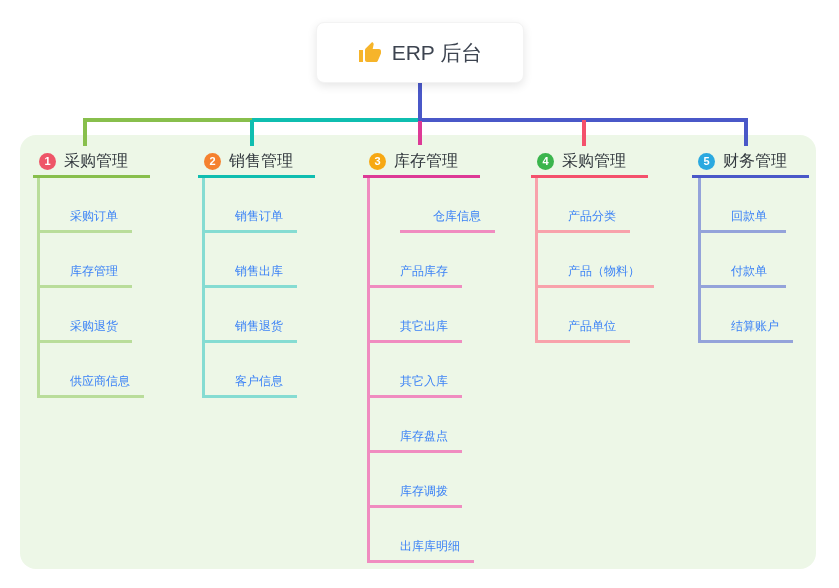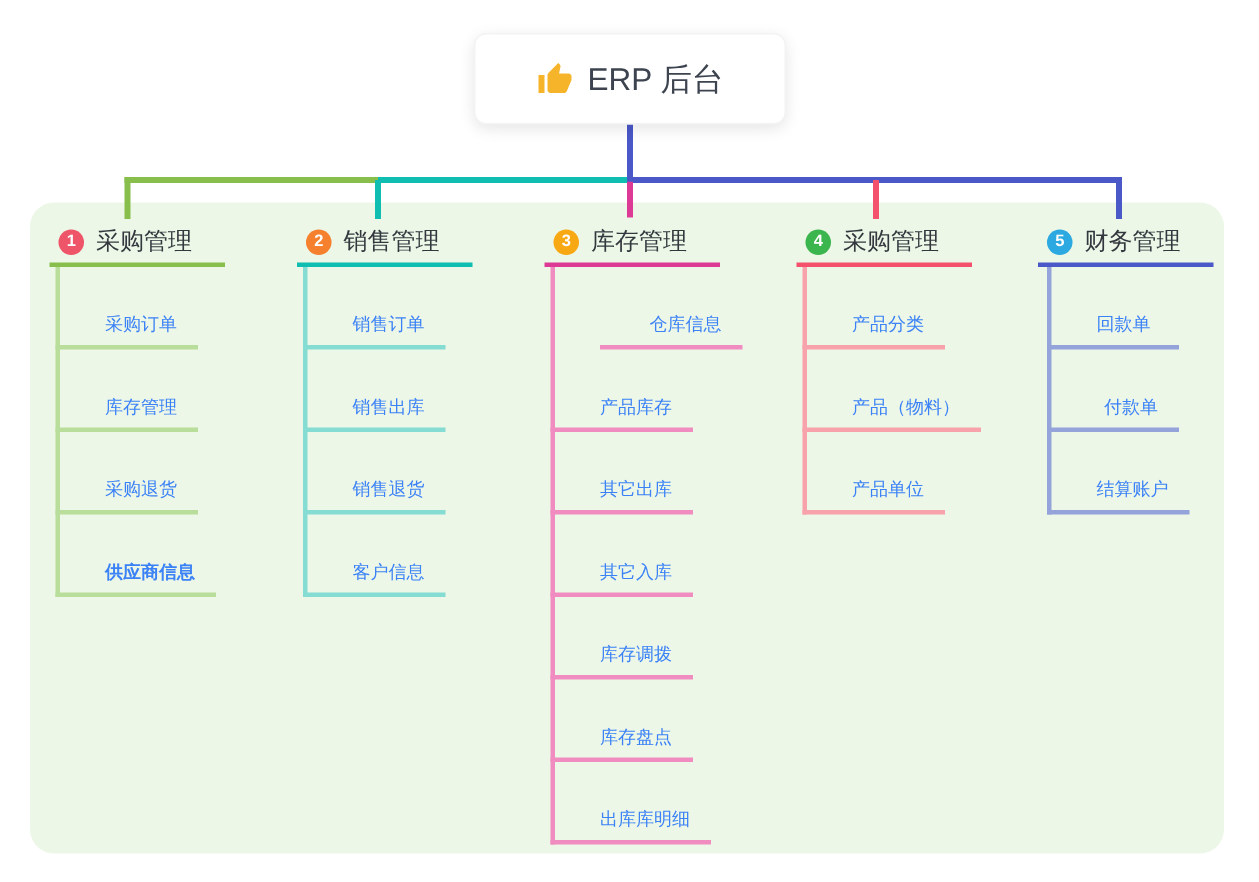--- a/index.html
+++ b/index.html
@@ -53,21 +53,21 @@
 
   <div class="branch b1" style="border-bottom-color: rgb(136, 191, 76);">
     <span class="badge" style="background-color: rgb(238, 85, 104);">1</span>
     <span>采购管理</span>
   </div>
   <div class="children c1">
     <div class="vline" style="background-color: rgb(185, 221, 154);"></div>
     <div class="child" style="border-bottom-color: rgb(185, 221, 154);">采购订单</div>
     <div class="child" style="border-bottom-color: rgb(185, 221, 154);">库存管理</div>
     <div class="child" style="border-bottom-color: rgb(185, 221, 154); text-align: center;">采购退货</div>
-    <div class="child" style="border-bottom-color: rgb(185, 221, 154); font-weight: bold;">供应商信息</div>
+    <div class="child" style="border-bottom-color: rgb(185, 221, 154);">供应商信息</div>
   </div>
 
   <div class="branch b2" style="border-bottom-color: rgb(15, 190, 176);">
     <span class="badge" style="background-color: rgb(245, 129, 47);">2</span>
     <span>销售管理</span>
   </div>
   <div class="children c2">
     <div class="vline" style="background-color: rgb(133, 220, 210);"></div>
     <div class="child" style="border-bottom-color: rgb(133, 220, 210);">销售订单</div>
     <div class="child" style="border-bottom-color: rgb(133, 220, 210);">销售出库</div>
@@ -78,22 +78,22 @@
   <div class="branch b3" style="border-bottom-color: rgb(221, 58, 150);">
     <span class="badge" style="background-color: rgb(247, 168, 19);">3</span>
     <span>库存管理</span>
   </div>
   <div class="children c3">
     <div class="vline" style="background-color: rgb(240, 140, 192);"></div>
     <div class="child" style="border-bottom-color: rgb(240, 140, 192); margin-left: 33px;">仓库信息</div>
     <div class="child" style="border-bottom-color: rgb(240, 140, 192);">产品库存</div>
     <div class="child" style="border-bottom-color: rgb(240, 140, 192);">其它出库</div>
     <div class="child" style="border-bottom-color: rgb(240, 140, 192);">其它入库</div>
+    <div class="child" style="border-bottom-color: rgb(240, 140, 192);">库存盘点</div>
     <div class="child" style="border-bottom-color: rgb(240, 140, 192);">库存调拨</div>
-    <div class="child" style="border-bottom-color: rgb(240, 140, 192);">库存盘点</div>
     <div class="child" style="border-bottom-color: rgb(240, 140, 192);">出库库明细</div>
   </div>
 
   <div class="branch b4" style="border-bottom-color: rgb(244, 81, 108);">
     <span class="badge" style="background-color: rgb(59, 181, 77);">4</span>
     <span>采购管理</span>
   </div>
   <div class="children c4">
     <div class="vline" style="background-color: rgb(248, 162, 171);"></div>
     <div class="child" style="border-bottom-color: rgb(248, 162, 171);">产品分类</div>
@@ -101,17 +101,17 @@
     <div class="child" style="border-bottom-color: rgb(248, 162, 171);">产品单位</div>
   </div>
 
   <div class="branch b5" style="border-bottom-color: rgb(74, 88, 200);">
     <span class="badge" style="background-color: rgb(43, 169, 224);">5</span>
     <span>财务管理</span>
   </div>
   <div class="children c5">
     <div class="vline" style="background-color: rgb(148, 163, 218);"></div>
     <div class="child" style="border-bottom-color: rgb(148, 163, 218);">回款单</div>
-    <div class="child" style="border-bottom-color: rgb(148, 163, 218); text-align: right;">付款单</div>
+    <div class="child" style="border-bottom-color: rgb(148, 163, 218);">付款单</div>
     <div class="child" style="border-bottom-color: rgb(148, 163, 218);">结算账户</div>
   </div>
 
 </div>
 
 </body></html>

